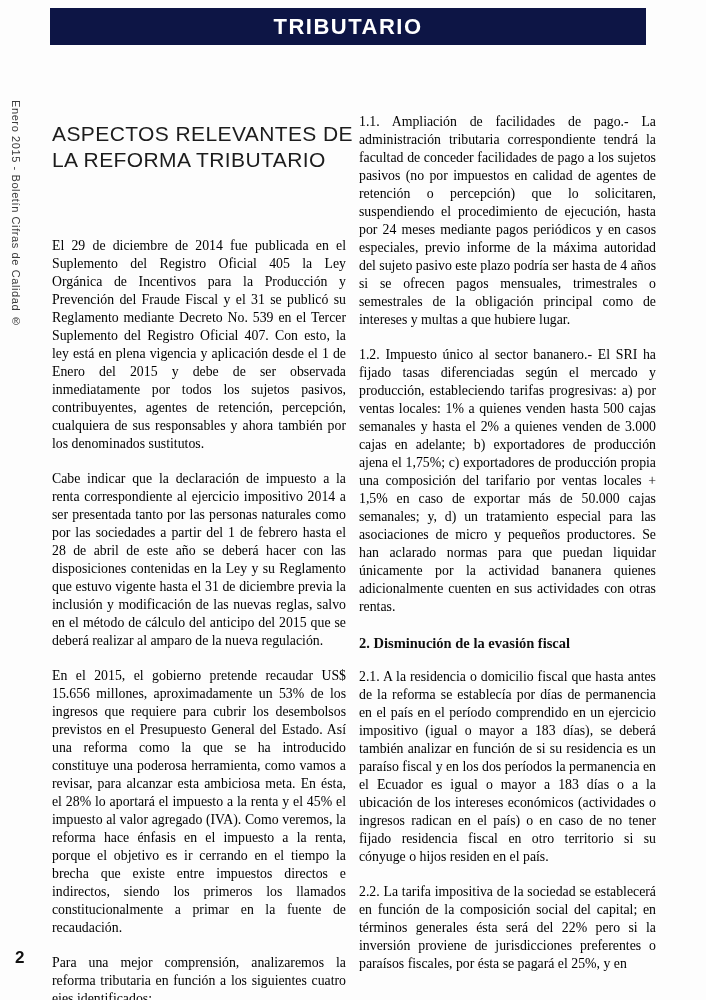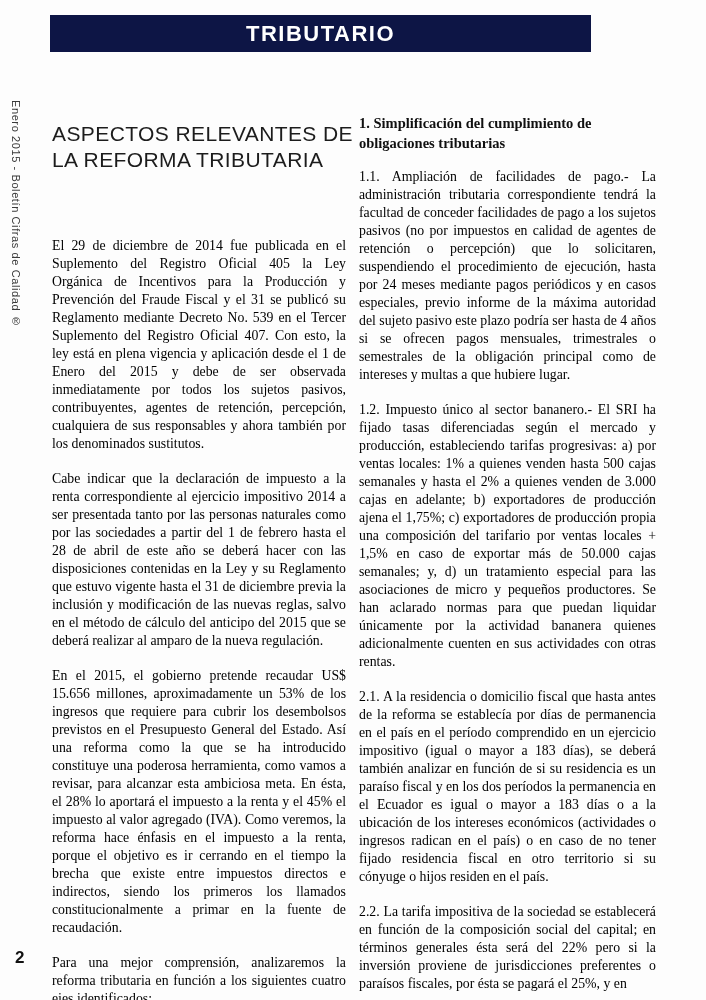--- a/index.html
+++ b/index.html
@@ -7,22 +7,22 @@
     width: 706px;
     height: 1000px;
     position: relative;
     overflow: hidden;
     background: #fdfdfd;
     font-family: "Liberation Serif", serif;
   }
   .header-bar {
     position: absolute;
     left: 50px;
-    top: 15px;
-    width: 541px;
+    top: 8px;
+    width: 596px;
     height: 37px;
     background: #0d1545;
     display: flex;
     align-items: center;
     justify-content: center;
   }
   .header-title {
     color: #ffffff;
     font-family: "Liberation Sans", sans-serif;
     font-weight: bold;
@@ -98,29 +98,29 @@
     <span class="header-title">TRIBUTARIO</span>
   </div>
 
   <div class="vertical-label">Enero 2015 - Boletín Cifras de Calidad ®</div>
 
   <div class="page-num">2</div>
 
   <div class="col-left">
     <h1 class="article-title">
       <span class="title-line">ASPECTOS RELEVANTES DE</span>
-      <span class="title-line">LA REFORMA TRIBUTARIA</span>
+      <span class="title-line">LA REFORMA TRIBUTARIO</span>
     </h1>
     <p class="body">El 29 de diciembre de 2014 fue publicada en el Suplemento del Registro Oficial 405 la Ley Orgánica de Incentivos para la Producción y Prevención del Fraude Fiscal y el 31 se publicó su Reglamento mediante Decreto No. 539 en el Tercer Suplemento del Registro Oficial 407. Con esto, la ley está en plena vigencia y aplicación desde el 1 de Enero del 2015 y debe de ser observada inmediatamente por todos los sujetos pasivos, contribuyentes, agentes de retención, percepción, cualquiera de sus responsables y ahora también por los denominados sustitutos.</p>
     <p class="body">Cabe indicar que la declaración de impuesto a la renta correspondiente al ejercicio impositivo 2014 a ser presentada tanto por las personas naturales como por las sociedades a partir del 1 de febrero hasta el 28 de abril de este año se deberá hacer con las disposiciones contenidas en la Ley y su Reglamento que estuvo vigente hasta el 31 de diciembre previa la inclusión y modificación de las nuevas reglas, salvo en el método de cálculo del anticipo del 2015 que se deberá realizar al amparo de la nueva regulación.</p>
     <p class="body">En el 2015, el gobierno pretende recaudar US$ 15.656 millones, aproximadamente un 53% de los ingresos que requiere para cubrir los desembolsos previstos en el Presupuesto General del Estado. Así una reforma como la que se ha introducido constituye una poderosa herramienta, como vamos a revisar, para alcanzar esta ambiciosa meta. En ésta, el 28% lo aportará el impuesto a la renta y el 45% el impuesto al valor agregado (IVA). Como veremos, la reforma hace énfasis en el impuesto a la renta, porque el objetivo es ir cerrando en el tiempo la brecha que existe entre impuestos directos e indirectos, siendo los primeros los llamados constitucionalmente a primar en la fuente de recaudación.</p>
     <p class="body">Para una mejor comprensión, analizaremos la reforma tributaria en función a los siguientes cuatro ejes identificados:</p>
   </div>
 
   <div class="col-right">
-    <h2 class="sec">1. Simplificación del cumplimiento de obligaciones tributarias</h2>
     <p class="body">1.1. Ampliación de facilidades de pago.-  La administración tributaria correspondiente tendrá la facultad de conceder facilidades de pago a los sujetos pasivos (no por impuestos en calidad de agentes de retención o percepción) que lo solicitaren, suspendiendo el procedimiento de ejecución, hasta por 24 meses mediante pagos periódicos y en casos especiales, previo informe de la máxima autoridad del sujeto pasivo este plazo podría ser hasta de 4 años si se ofrecen pagos mensuales, trimestrales o semestrales de la obligación principal como de intereses y multas a que hubiere lugar.</p>
     <p class="body">1.2. Impuesto único al sector bananero.-  El SRI ha fijado tasas diferenciadas según el mercado y producción, estableciendo tarifas progresivas: a) por ventas locales: 1% a quienes venden hasta 500 cajas semanales y hasta el 2% a quienes venden de 3.000 cajas en adelante; b) exportadores de producción ajena el 1,75%; c) exportadores de producción propia una composición del tarifario por ventas locales + 1,5% en caso de exportar más de 50.000 cajas semanales; y, d) un tratamiento especial para las asociaciones de micro y pequeños productores. Se han aclarado normas para que puedan liquidar únicamente por la actividad bananera quienes adicionalmente cuenten en sus actividades con otras rentas.</p>
+    <h2 class="sec">2. Disminución de la evasión fiscal</h2>
     <p class="body">2.1. A la residencia o domicilio fiscal que hasta antes de la reforma se establecía por días de permanencia en el país en el período comprendido en un ejercicio impositivo (igual o mayor a 183 días), se deberá también analizar en función de si su residencia es un paraíso fiscal y en los dos períodos la permanencia en el Ecuador es igual o mayor a 183 días o a la ubicación de los intereses económicos (actividades o ingresos radican en el país) o en caso de no tener fijado residencia fiscal en otro territorio si su cónyuge o hijos residen en el país.</p>
     <p class="body">2.2. La tarifa impositiva de la sociedad se establecerá en función de la composición social del capital; en términos generales ésta será del 22% pero si la inversión proviene de jurisdicciones preferentes o paraísos fiscales, por ésta se pagará el 25%, y en</p>
   </div>
 
 </div>
 
 </body></html>

